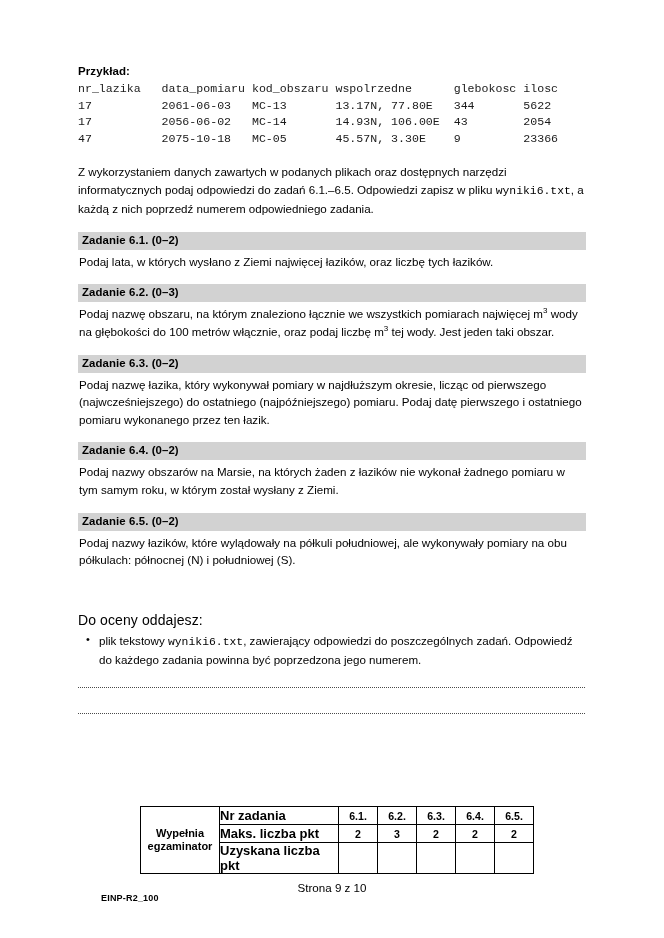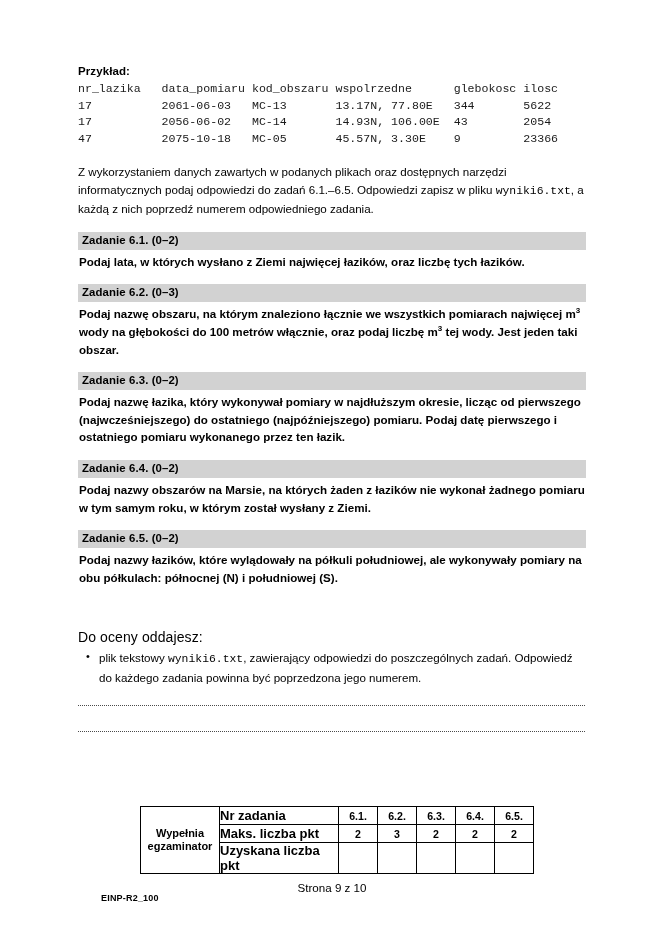--- a/index.html
+++ b/index.html
@@ -73,21 +73,20 @@
     font-size: 11.4px;
     font-weight: bold;
     padding: 2px 4px 3px 4px;
     line-height: 13px;
     letter-spacing: 0.1px;
   }
   .task-body {
     font-size: 11.6px;
     line-height: 17.6px;
     padding: 3px 0 0 1px;
-    font-weight: bold;
   }
   sup {
     font-size: 8px;
     vertical-align: super;
     line-height: 0;
   }
 
   
   .submit-section {
     margin-top: 44px;

